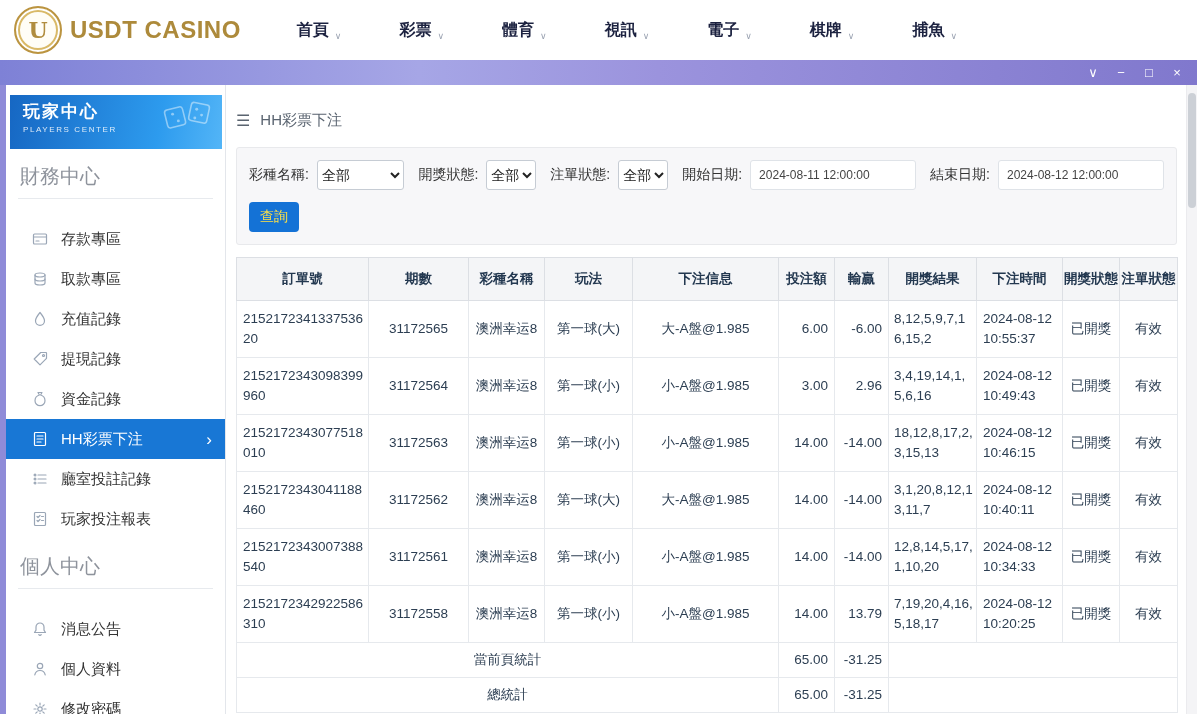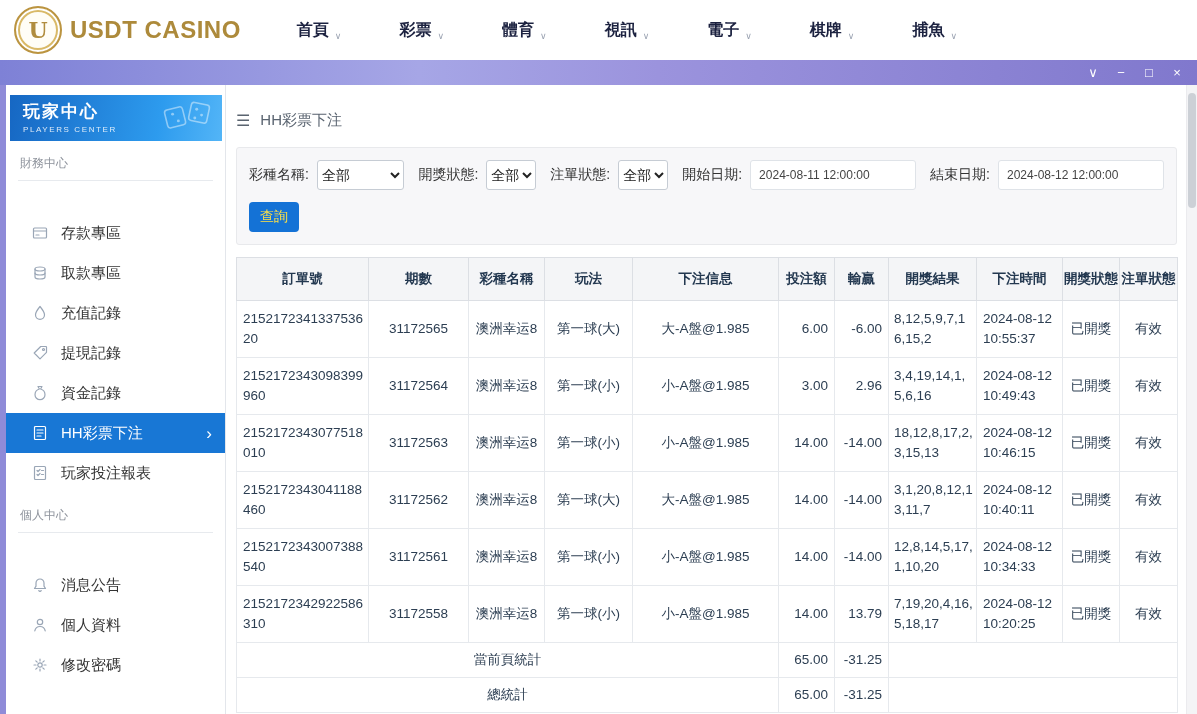--- a/index.html
+++ b/index.html
@@ -22,27 +22,27 @@
   .titlebar{position:absolute;top:60px;left:0;width:100%;height:25px;
     background:linear-gradient(90deg,#7e81d6 0%,#a6a6e6 35%,#9b93dd 55%,#8078cd 100%);}
   .win-controls{position:absolute;right:8px;top:0;height:100%;display:flex;align-items:center;gap:4px;}
   .win-btn{width:24px;text-align:center;color:#fff;font-size:13px;line-height:25px;cursor:pointer;}
 
   .frame-left{position:absolute;top:85px;left:0;bottom:0;width:6px;background:#8f8bd8;}
 
   
   .sidebar{position:absolute;top:85px;left:6px;bottom:0;width:219px;background:#fff;
     border-right:1px solid #e3e6eb;overflow:hidden;}
-  .sb-header{position:relative;margin:10px 3px 0 4px;height:46px;
+  .sb-header{position:relative;margin:10px 3px 0 4px;height:54px;
     background:linear-gradient(100deg,#1667c3,#2d9bee 70%,#53b5f7);
     padding:5px 0 0 13px;box-sizing:border-box;overflow:hidden;}
   .sb-title{color:#fff;font-size:17px;font-weight:bold;letter-spacing:2px;}
   .sb-sub{color:rgba(255,255,255,.85);font-size:8px;letter-spacing:1.6px;margin-top:2px;}
   .dice{position:absolute;right:4px;top:2px;width:58px;height:42px;opacity:.45;}
-  .section-title{margin:14px 12px 16px;padding:0 2px 8px;border-bottom:1px solid #e7eaee;color:#8e939c;font-size:12px;}
+  .section-title{margin:14px 12px 4px;padding:0 2px 8px;border-bottom:1px solid #e7eaee;color:#8e939c;font-size:20px;}
   .menu{padding-top:16px;}
   .menu-item{position:relative;height:40px;display:flex;align-items:center;padding-left:26px;gap:13px;
     font-size:15px;color:#333;cursor:pointer;}
   .mi-icon{width:16px;height:16px;color:#9aa6b6;display:inline-flex;flex:0 0 16px;}
   .mi-icon svg{width:16px;height:16px;fill:none;stroke:currentColor;stroke-width:1.2;stroke-linecap:round;stroke-linejoin:round;}
   .menu-item.selected{background:#1877d5;color:#fff;}
   .menu-item.selected .mi-icon{color:#fff;}
   .mi-caret{position:absolute;right:13px;font-size:17px;line-height:1;color:#fff;}
 
   
@@ -206,20 +206,33 @@
             <span class="mi-icon">
               <svg viewBox="0 0 16 16">
                 <rect x="2.5" y="1.5" width="11" height="13" rx="1"></rect>
                 <line x1="5" y1="5" x2="11" y2="5"></line>
                 <line x1="5" y1="8" x2="11" y2="8"></line>
                 <line x1="5" y1="11" x2="9" y2="11"></line>
               </svg>
             </span>
             <span class="mi-label">HH彩票下注</span>
             <span class="mi-caret">›</span>
+          </div>
+          <div class="menu-item">
+            <span class="mi-icon">
+              <svg viewBox="0 0 16 16">
+                <circle cx="3" cy="4" r="0.9"></circle>
+                <circle cx="3" cy="8" r="0.9"></circle>
+                <circle cx="3" cy="12" r="0.9"></circle>
+                <line x1="6" y1="4" x2="14" y2="4"></line>
+                <line x1="6" y1="8" x2="14" y2="8"></line>
+                <line x1="6" y1="12" x2="14" y2="12"></line>
+              </svg>
+            </span>
+            <span class="mi-label">廳室投註記錄</span>
           </div>
           <div class="menu-item">
             <span class="mi-icon">
               <svg viewBox="0 0 16 16">
                 <rect x="2.5" y="1.5" width="11" height="13" rx="1"></rect>
                 <path d="M5 5.5l1 1 2-2"></path>
                 <line x1="9.5" y1="5.5" x2="11.5" y2="5.5"></line>
                 <path d="M5 9.5l1 1 2-2"></path>
                 <line x1="9.5" y1="9.5" x2="11.5" y2="9.5"></line>
               </svg>

